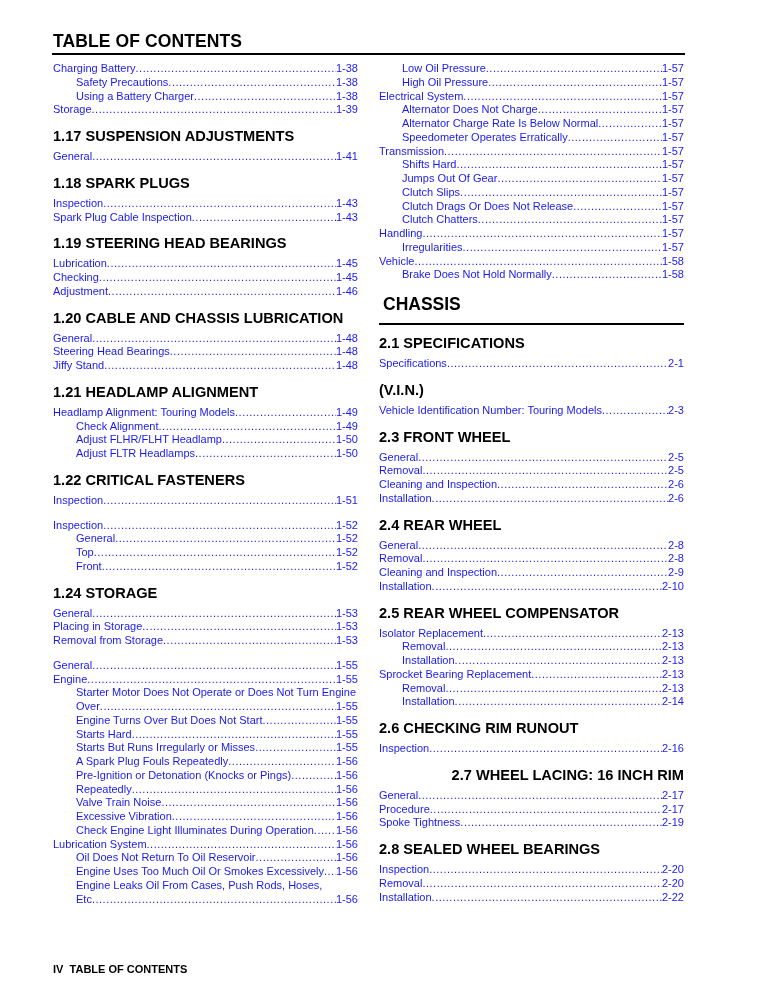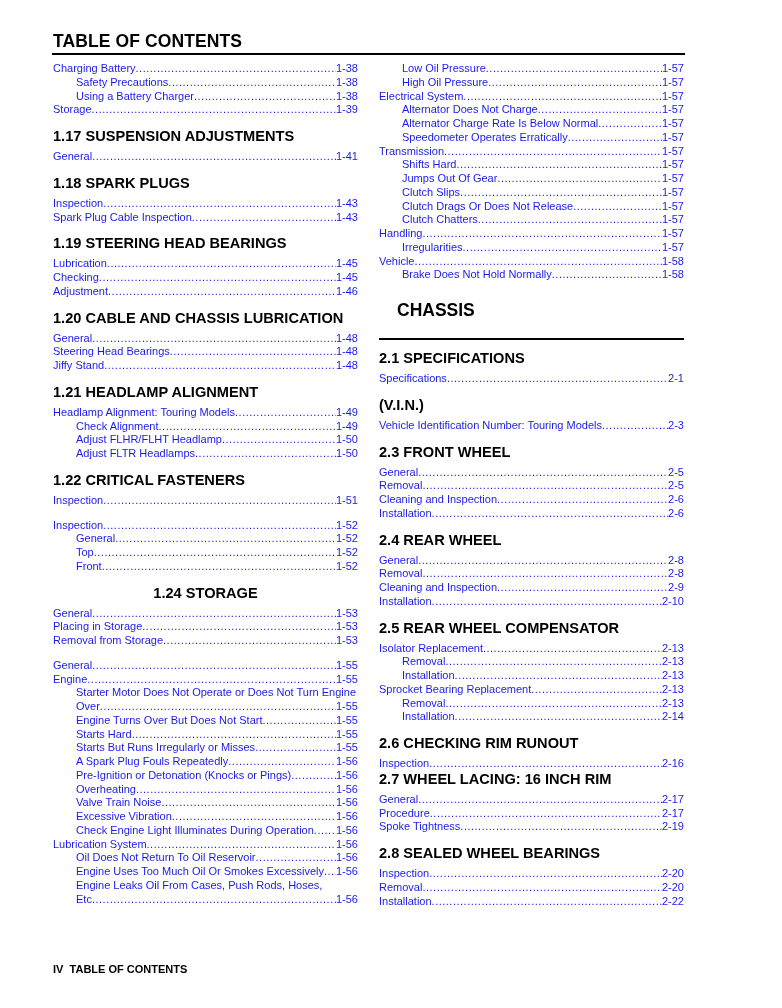--- a/index.html
+++ b/index.html
@@ -5,21 +5,21 @@
   html, body { margin:0; padding:0; background:#ffffff; }
   body { width:782px; height:1008px; position:relative; overflow:hidden;
          font-family:"Liberation Sans", sans-serif; color:#000; }
   .page-title { position:absolute; left:53px; top:31px; font-size:17.5px; font-weight:bold; letter-spacing:0.1px; margin:0; }
   .top-rule { position:absolute; left:52px; top:53px; width:633px; height:2px; background:#000; }
   .col { position:absolute; top:62px; width:305px; }
   .col.left { left:53px; }
   .col.right { left:379px; }
   .sec { margin:0; }
   .sec-h { font-size:14.6px; font-weight:bold; line-height:17px; margin:0 0 5px 0; }
-  .chap-h { font-size:17.5px; font-weight:bold; line-height:20px; margin:18px; }
+  .chap-h { font-size:17.5px; font-weight:bold; line-height:20px; margin:4px; }
   .chap-rule { height:2px; background:#000; margin:9px 0 10px 0; }
   .entry { display:flex; align-items:baseline; font-size:11px; line-height:13.75px; color:#1a1ae8; cursor:pointer; white-space:nowrap; overflow:hidden; }
   .entry.l2 { padding-left:23px; }
   .entry .t { flex:0 0 auto; }
   .entry .d { flex:1 1 auto; overflow:hidden; letter-spacing:0.5px; }
   .entry .d::after { content:"......................................................................................................................................................................................."; }
   .entry .p { flex:0 0 auto; }
   .footer { position:absolute; left:53px; top:963px; font-size:11px; font-weight:bold; }
 </style>
 </head>
@@ -166,21 +166,21 @@
         <span class="t">Top</span>
         <span class="d"></span>
         <span class="p">1-52</span>
       </div>
       <div class="entry l2">
         <span class="t">Front</span>
         <span class="d"></span>
         <span class="p">1-52</span>
       </div>
     </div>
-    <div class="sec" style="margin-top: 11px; text-align: center;">
+    <div class="sec" style="margin-top: 11px;">
       <div class="sec-h">
         <div>1.24 STORAGE</div>
       </div>
       <div class="entry">
         <span class="t">General</span>
         <span class="d"></span>
         <span class="p">1-53</span>
       </div>
       <div class="entry">
         <span class="t">Placing  in  Storage</span>
@@ -231,21 +231,21 @@
         <span class="t">A Spark Plug Fouls Repeatedly</span>
         <span class="d"></span>
         <span class="p">1-56</span>
       </div>
       <div class="entry l2">
         <span class="t">Pre-Ignition or Detonation (Knocks or Pings)</span>
         <span class="d"></span>
         <span class="p">1-56</span>
       </div>
       <div class="entry l2">
-        <span class="t">Overheating</span>
+        <span class="t">Repeatedly</span>
         <span class="d"></span>
         <span class="p">1-56</span>
       </div>
       <div class="entry l2">
         <span class="t">Valve Train Noise</span>
         <span class="d"></span>
         <span class="p">1-56</span>
       </div>
       <div class="entry l2">
         <span class="t">Excessive  Vibration</span>
@@ -477,21 +477,21 @@
     <div class="sec" style="margin-top: 11px;">
       <div class="sec-h">
         <div>2.6 CHECKING RIM RUNOUT</div>
       </div>
       <div class="entry">
         <span class="t">Inspection</span>
         <span class="d"></span>
         <span class="p">2-16</span>
       </div>
     </div>
-    <div class="sec" style="margin-top: 0;">
+    <div class="sec" style="margin-top: 11px; text-align: right;">
       <div class="sec-h">
         <div>2.7 WHEEL LACING: 16 INCH RIM</div>
       </div>
       <div class="entry">
         <span class="t">General</span>
         <span class="d"></span>
         <span class="p">2-17</span>
       </div>
       <div class="entry">
         <span class="t">Procedure</span>

